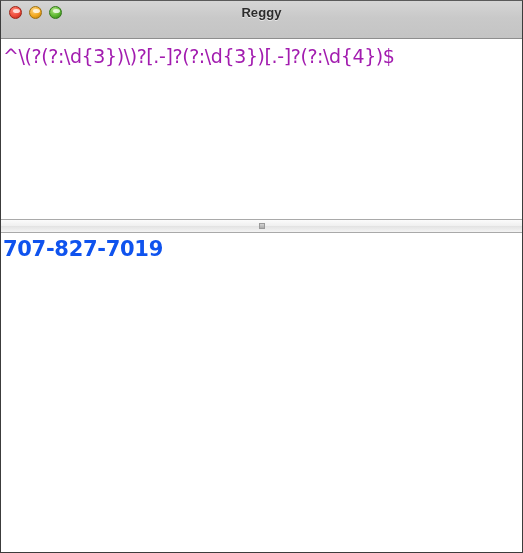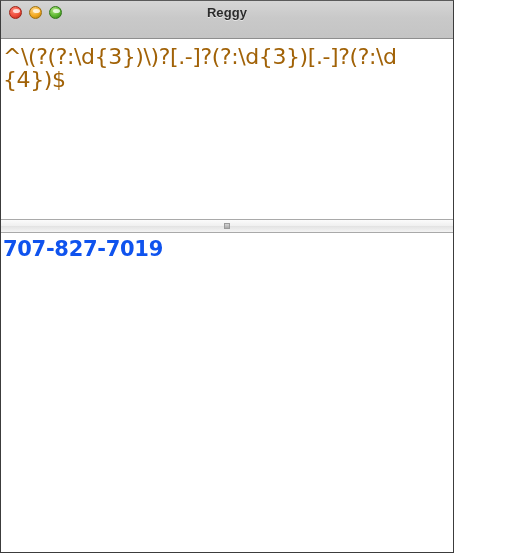--- a/index.html
+++ b/index.html
@@ -11,21 +11,21 @@
   body {
     width: 523px;
     height: 553px;
     overflow: hidden;
     font-family: "Liberation Sans", sans-serif;
   }
 
   
   .window {
     position: relative;
-    width: 454px;
+    width: 523px;
     height: 553px;
     box-sizing: border-box;
     border: 1px solid #3c3c3c;
     border-top: 1px solid #5a5a5a;
     background: #ffffff;
     display: flex;
     flex-direction: column;
     overflow: hidden;
   }
 
@@ -92,23 +92,23 @@
   .pattern-pane {
     flex: 0 0 180px;
     height: 180px;
     background: #ffffff;
     overflow: hidden;
     position: relative;
   }
   .pattern-text {
     padding: 6px 14px 0 2px;
     font-family: "DejaVu Sans", "Liberation Sans", sans-serif;
-    font-size: 22px;
+    font-size: 19px;
     line-height: 23px;
-    color: #a16207;
+    color: #a21caf;
     white-space: pre-wrap;
     word-break: break-all;
     letter-spacing: -0.4px;
     outline: none;
   }
 
   
   .splitter {
     flex: 0 0 14px;
     height: 14px;

